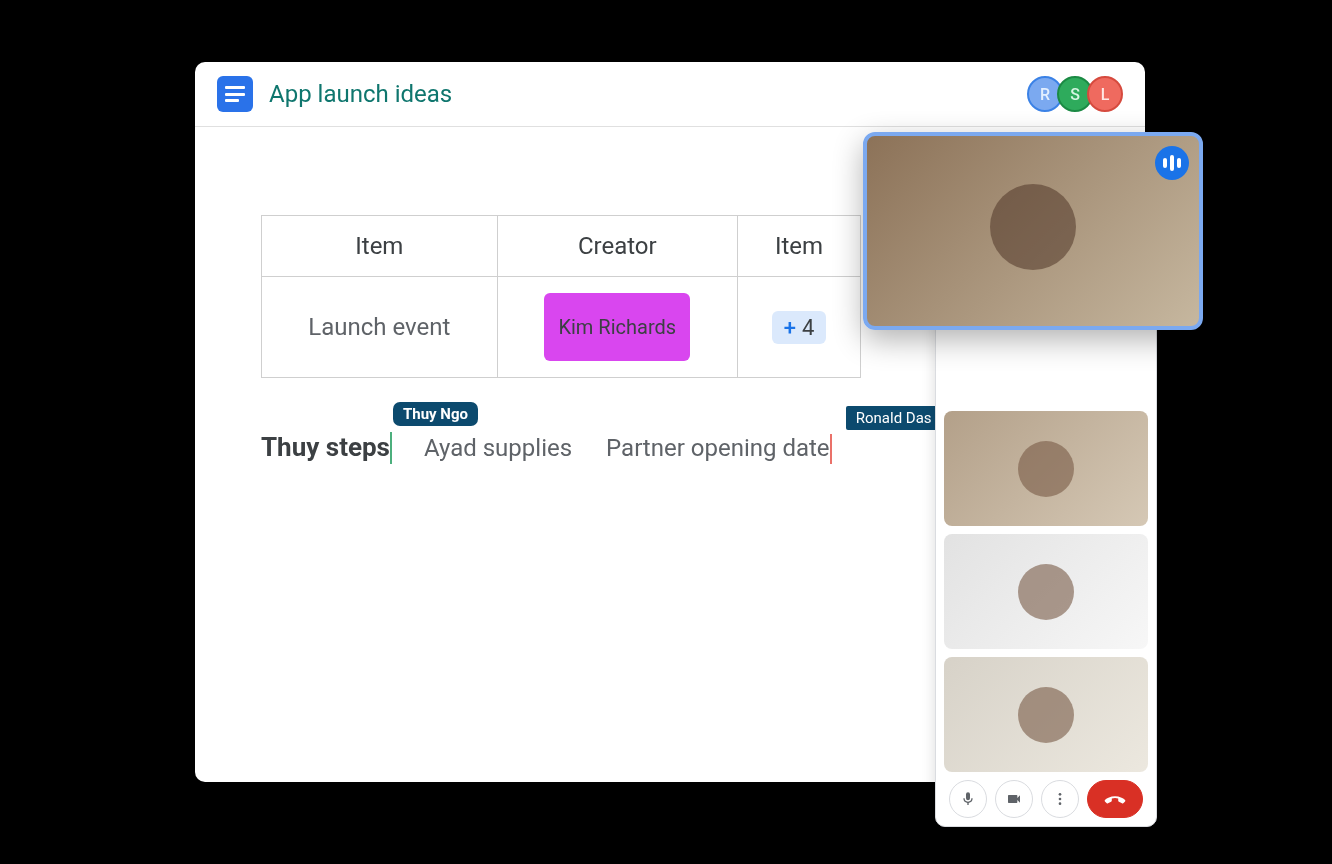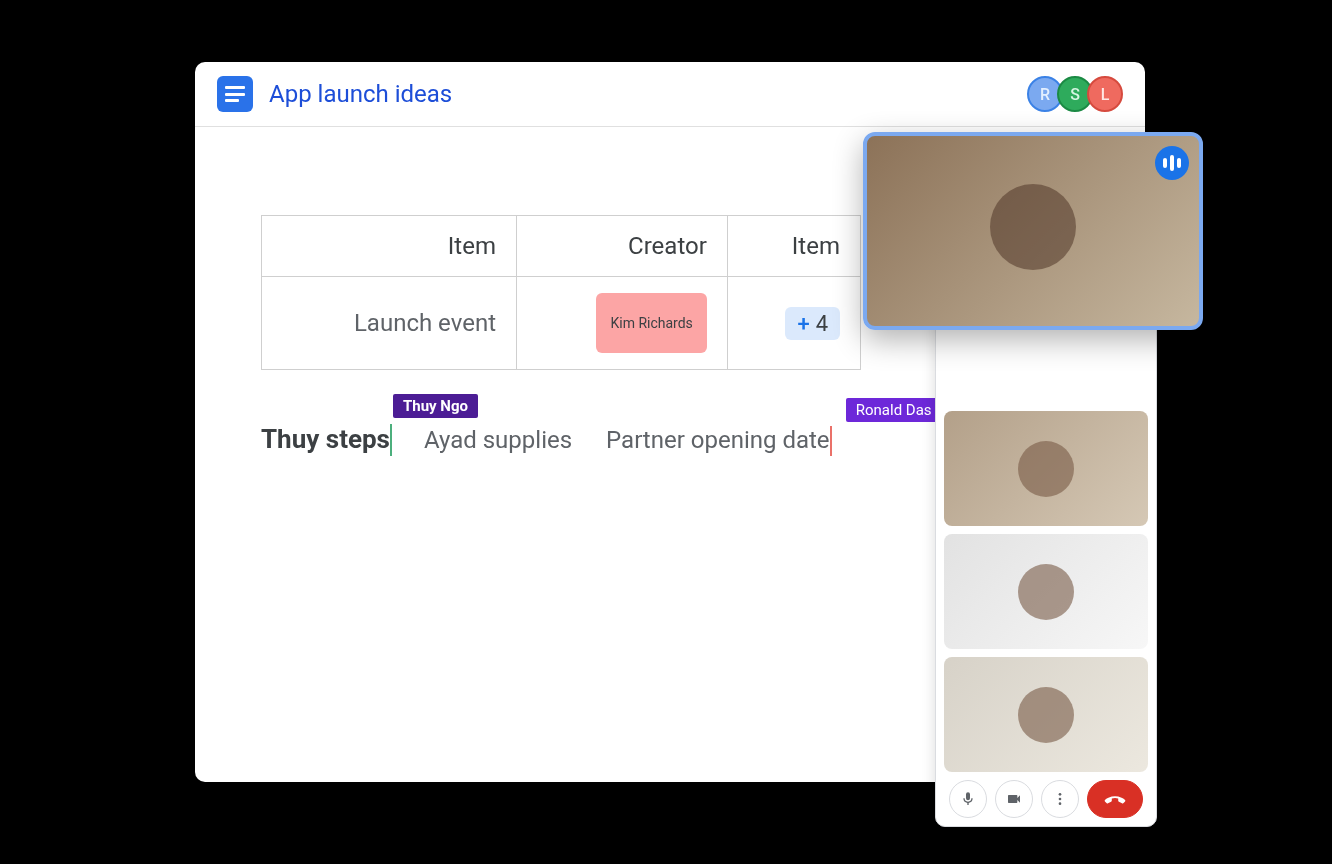--- a/index.html
+++ b/index.html
@@ -47,21 +47,21 @@
     .docs-icon-lines span {
       display: block;
       height: 3px;
       background: #fff;
       border-radius: 1px;
     }
     .docs-icon-lines span:nth-child(3){ width: 70%; }
     .doc-title {
       margin-left: 16px;
       font-size: 24px;
-      color: #1d4ed8;
+      color: #0f766e;
       font-weight: 400;
       flex: 1;
     }
     .avatars {
       display: flex;
       align-items: center;
     }
     .avatar-badge {
       width: 36px;
       height: 36px;
@@ -84,36 +84,36 @@
     }
     .table {
       width: 600px;
       border-collapse: collapse;
       margin-top: 60px;
       margin-left: 30px;
     }
     .table th, .table td {
       border: 1px solid #cfcfcf;
       padding: 16px 20px;
-      text-align: right;
+      text-align: center;
       font-size: 24px;
       color: #5f6368;
       font-weight: 400;
     }
     .table th {
       color: #3c4043;
       font-weight: 400;
     }
     .creator-chip {
       display: inline-block;
-      background: #fca5a5;
+      background: #d946ef;
       color: #3c4043;
       padding: 22px 14px;
       border-radius: 6px;
-      font-size: 14px;
+      font-size: 20px;
     }
     .vote-chip {
       display: inline-flex;
       align-items: center;
       background: #dbe9fc;
       color: #3c4043;
       padding: 4px 12px;
       border-radius: 6px;
       font-size: 22px;
       gap: 6px;
@@ -142,34 +142,35 @@
     }
     .cursor-tag {
       position: absolute;
       font-size: 15px;
       color: #fff;
       padding: 3px 10px;
       border-radius: 2px;
       white-space: nowrap;
     }
     .cursor-tag.green {
-      background: #4c1d95;
+      background: #0c4a6e;
       top: -30px;
       right: -88px;
+      border-radius: 7px;
     }
     .cursor-caret-green {
       position:absolute;
       right:-2px;
       top:0;
       width:2px;
       height:32px;
       background:#4caf7d;
     }
     .cursor-tag.red {
-      background: #6d28d9;
+      background: #0c4a6e;
       top: -28px;
       right: -112px;
     }
     .cursor-caret-red {
       position:absolute;
       right:-2px;
       top:0;
       width:2px;
       height:30px;
       background:#ea7169;

